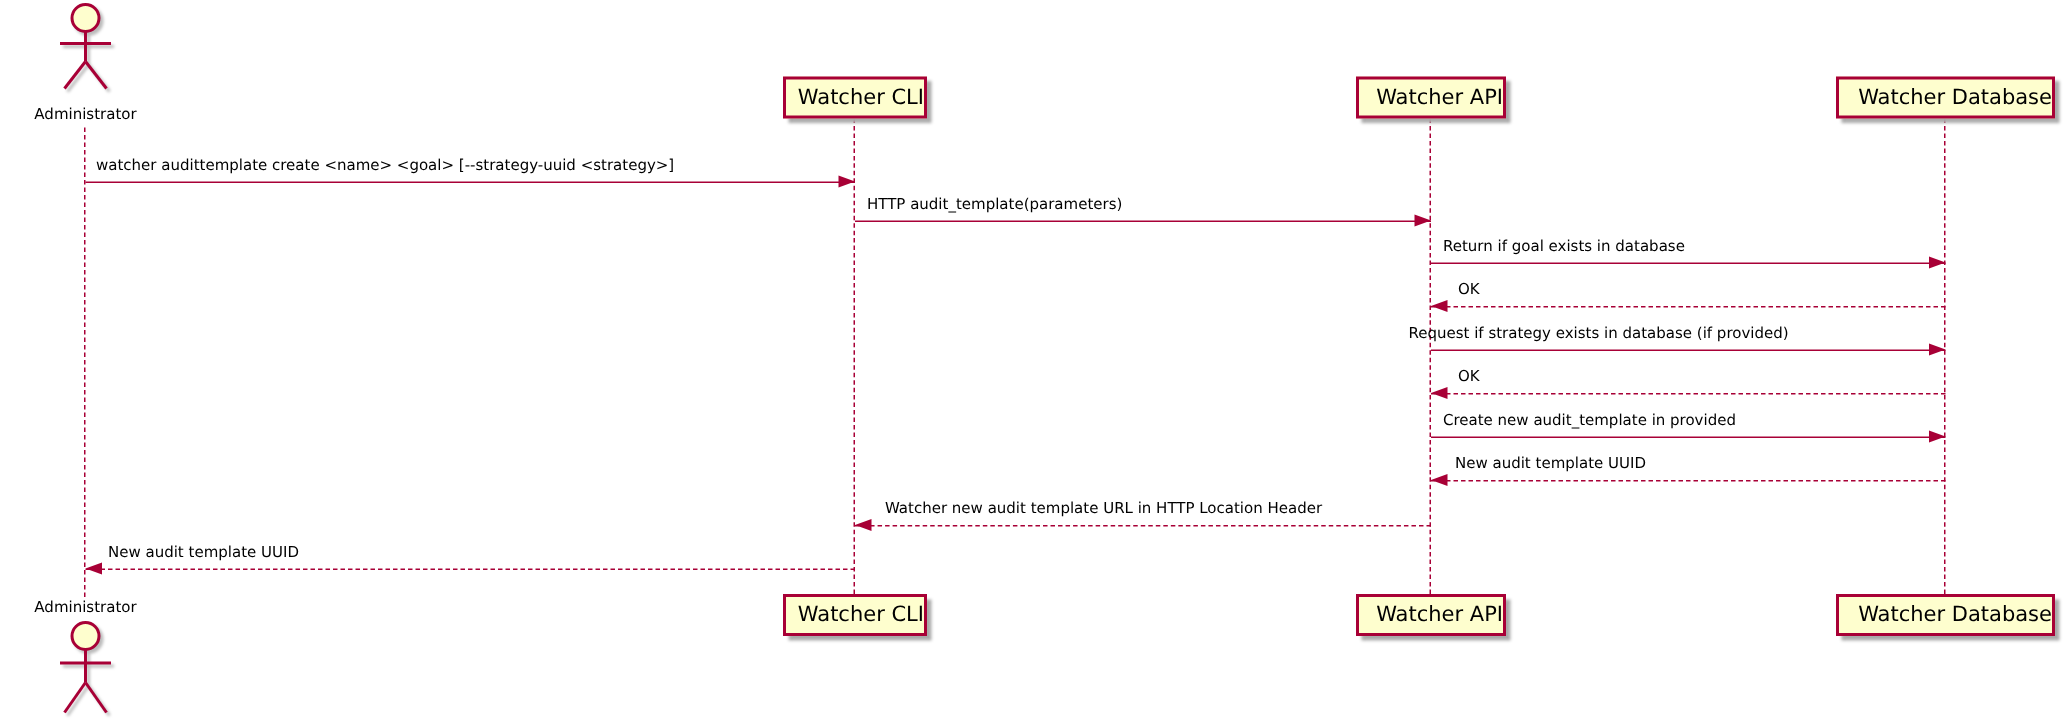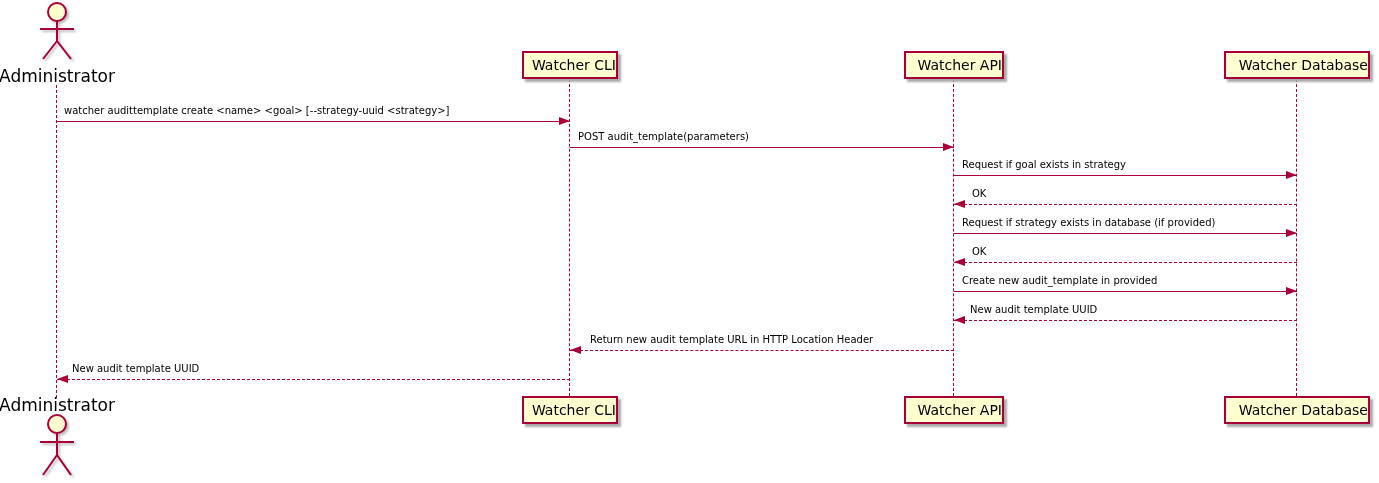--- a/index.html
+++ b/index.html
@@ -28,21 +28,21 @@
     font-size: 14px;
     white-space: nowrap;
   }
   .actor-figure {
     position: absolute;
     filter: drop-shadow(2px 2px 1px #bbbbbb);
   }
   .actor-label {
     position: absolute;
     transform: translateX(-50%);
-    font-size: 17px;
+    font-size: 10px;
     line-height: 15px;
     white-space: nowrap;
   }
   .mlabel {
     position: absolute;
     font-size: 10px;
     line-height: 15px;
     white-space: nowrap;
   }
   .mline { position: absolute; height: 0; }
@@ -86,39 +86,39 @@
   <div class="pbox" style="left:904px; top:51px; width:96px;">Watcher API</div>
   <div class="pbox" style="left:1224px; top:51px; width:142px;">Watcher Database</div>
 
   <div>
     <div class="mlabel" style="left:64px; top:103px;">watcher audittemplate create &lt;name&gt; &lt;goal&gt; [--strategy-uuid &lt;strategy&gt;]</div>
     <div class="mline solid" style="left:57px; top:121px; width:513px;"></div>
     <div class="head-r" style="left:559px; top:117px;"></div>
   </div>
 
   <div>
-    <div class="mlabel" style="left:578px; top:129px;">POST audit_template(parameters)</div>
+    <div class="mlabel" style="left:578px; top:129px;">HTTP audit_template(parameters)</div>
     <div class="mline solid" style="left:570px; top:147px; width:384px;"></div>
     <div class="head-r" style="left:943px; top:143px;"></div>
   </div>
 
   <div>
-    <div class="mlabel" style="left:962px; top:157px;">Request if goal exists in strategy</div>
+    <div class="mlabel" style="left:962px; top:157px;">Return if goal exists in database</div>
     <div class="mline solid" style="left:954px; top:175px; width:343px;"></div>
     <div class="head-r" style="left:1286px; top:171px;"></div>
   </div>
 
   <div>
     <div class="mlabel" style="left:972px; top:186px;">OK</div>
     <div class="mline dashed" style="left:954px; top:204px; width:343px;"></div>
     <div class="head-l" style="left:954px; top:200px;"></div>
   </div>
 
   <div>
-    <div class="mlabel" style="left:962px; top:215px;">Request if strategy exists in database (if provided)</div>
+    <div class="mlabel" style="left:939px; top:215px;">Request if strategy exists in database (if provided)</div>
     <div class="mline solid" style="left:954px; top:233px; width:343px;"></div>
     <div class="head-r" style="left:1286px; top:229px;"></div>
   </div>
 
   <div>
     <div class="mlabel" style="left:972px; top:244px;">OK</div>
     <div class="mline dashed" style="left:954px; top:262px; width:343px;"></div>
     <div class="head-l" style="left:954px; top:258px;"></div>
   </div>
 
@@ -128,21 +128,21 @@
     <div class="head-r" style="left:1286px; top:287px;"></div>
   </div>
 
   <div>
     <div class="mlabel" style="left:970px; top:302px;">New audit template UUID</div>
     <div class="mline dashed" style="left:954px; top:320px; width:343px;"></div>
     <div class="head-l" style="left:954px; top:316px;"></div>
   </div>
 
   <div>
-    <div class="mlabel" style="left:590px; top:332px;">Return new audit template URL in HTTP Location Header</div>
+    <div class="mlabel" style="left:590px; top:332px;">Watcher new audit template URL in HTTP Location Header</div>
     <div class="mline dashed" style="left:570px; top:350px; width:384px;"></div>
     <div class="head-l" style="left:570px; top:346px;"></div>
   </div>
 
   <div>
     <div class="mlabel" style="left:72px; top:361px;">New audit template UUID</div>
     <div class="mline dashed" style="left:57px; top:379px; width:513px;"></div>
     <div class="head-l" style="left:57px; top:375px;"></div>
   </div>
 

